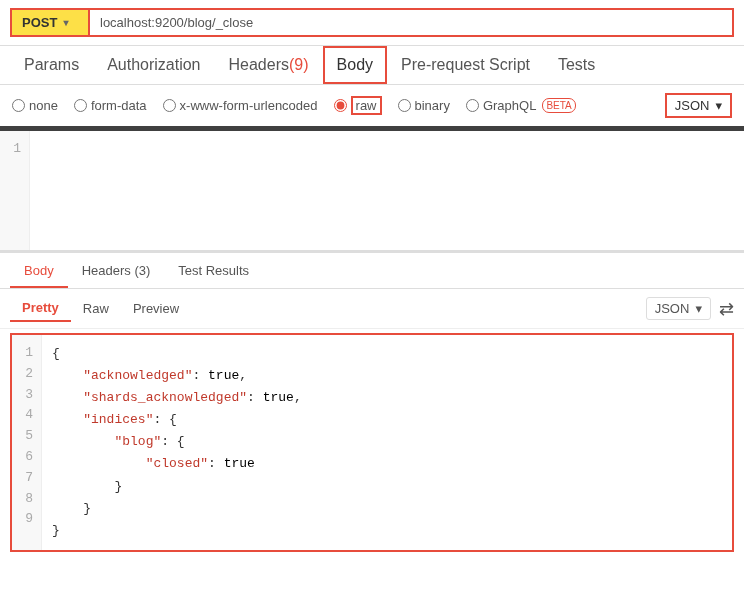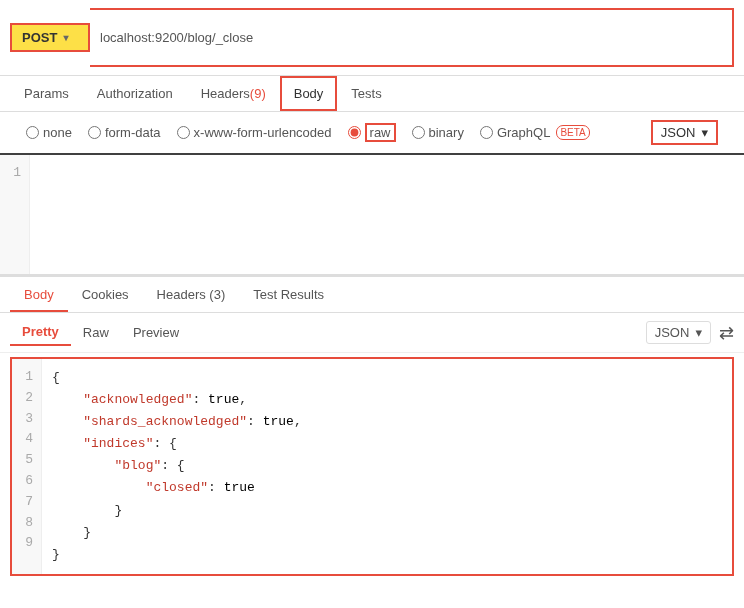--- a/index.html
+++ b/index.html
@@ -34,61 +34,61 @@
     }
 
     .method-select .chevron {
       font-size: 10px;
       color: #666;
     }
 
     .url-input {
       border: 2px solid #e74c3c;
       border-left: none;
-      padding: 20px 10px;
+      padding: 5px 10px;
       font-size: 13px;
       flex: 1;
       outline: none;
       color: #555;
     }
 
     
     .request-tabs {
       display: flex;
       align-items: center;
       padding: 0 10px;
       border-bottom: 1px solid #ddd;
       gap: 0;
     }
 
     .request-tabs .tab {
       padding: 10px 14px;
       cursor: pointer;
       color: #555;
-      font-size: 13px;
+      font-size: 16px;
       text-decoration: none;
     }
 
     .request-tabs .tab.active {
       border: 2px solid #e74c3c;
       color: #333;
       font-weight: normal;
       padding: 8px 12px;
     }
 
     .tab-badge {
       color: #e74c3c;
     }
 
     
     .body-type-row {
       display: flex;
       align-items: center;
-      padding: 8px 26px;
-      border-bottom: 2px solid #404040;
+      padding: 8px 12px;
+      border-bottom: 5px solid #404040;
       gap: 16px;
       flex-wrap: wrap;
     }
 
     .radio-option {
       display: flex;
       align-items: center;
       gap: 4px;
       cursor: pointer;
       font-size: 13px;
@@ -272,20 +272,21 @@
   <input class="url-input" type="text" value="localhost:9200/blog/_close" style="">
 </div>
 
 <div class="request-tabs">
   <span class="tab">Params</span>
   <span class="tab">Authorization</span>
   <span class="tab">
     <span>Headers</span><span class="tab-badge">(9)</span>
   </span>
   <span class="tab active">Body</span>
+  <span class="tab">Pre-request Script</span>
   <span class="tab">Tests</span>
 </div>
 
 <div class="body-type-row">
   <label class="radio-option">
     <input type="radio" name="bodytype" style="">
     <span>none</span>
   </label>
   <label class="radio-option">
     <input type="radio" name="bodytype" style="">
@@ -320,21 +321,20 @@
   </div>
   <div class="code-content">
     &nbsp;
   </div>
 </div>
 
 <div class="response-section">
 
   <div class="response-tabs">
     <span class="tab active">Body</span>
-    <span class="tab">Cookies</span>
     <span class="tab">Headers (3)</span>
     <span class="tab">Test Results</span>
   </div>
 
   <div class="response-toolbar">
     <span class="view-tab active">Pretty</span>
     <span class="view-tab">Raw</span>
     <span class="view-tab">Preview</span>
     <div class="response-format">
       <div class="json-select">

